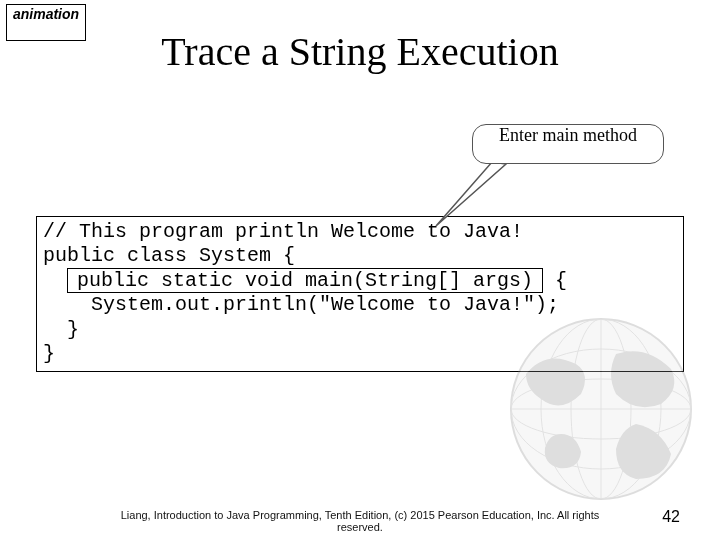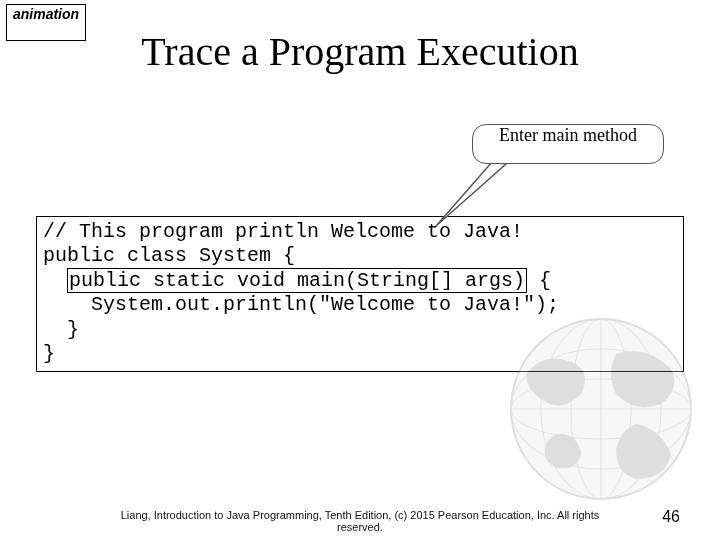--- a/index.html
+++ b/index.html
@@ -63,21 +63,21 @@
   }
   .code-box pre {
     margin: 0;
     font-family: "Courier New", Courier, monospace;
     font-size: 20px;
     line-height: 1.22;
     white-space: pre;
   }
   .hl {
     border: 1px solid #000;
-    padding: 0 1px;
+    padding: 0 9px;
     display: inline;
   }
   .globe {
     position: absolute;
     right: 24px;
     bottom: 36px;
     opacity: 0.28;
     z-index: 0;
   }
   .footer {
@@ -101,21 +101,21 @@
     bottom: 14px;
     font-size: 16px;
     font-family: Arial, sans-serif;
   }
 </style>
 </head>
 <body>
 
 <div class="animation-tag">animation</div>
 
-<div class="title">Trace a Program Execution</div>
+<div class="title">Trace a String Execution</div>
 
 <div class="callout">
   <span>Enter main method</span>
 </div>
 
 <svg class="callout-tail" style="top:160px; left:428px;" width="90" height="72">
   <polygon points="78,4 64,2 8,66" fill="#fff" stroke="#555" stroke-width="1.5"></polygon>
 </svg>
 
 <div class="code-box">
@@ -147,13 +147,13 @@
     <path d="M110,40 q30,-10 55,15 q10,20 -10,35 q-25,10 -45,-10 q-10,-20 0,-40 z"></path>
     <path d="M130,110 q25,5 35,30 q-5,25 -35,25 q-20,-5 -20,-30 q5,-20 20,-25 z"></path>
     <path d="M55,120 q15,0 20,18 q-2,18 -22,16 q-16,-4 -14,-20 q4,-14 16,-14 z"></path>
   </g>
 </svg>
 
 <div class="footer">
   <div class="note">Liang, Introduction to Java Programming, Tenth Edition, (c) 2015 Pearson Education, Inc. All rights reserved.</div>
 </div>
 
-<div class="page-num">46</div>
+<div class="page-num">42</div>
 
 </body></html>

